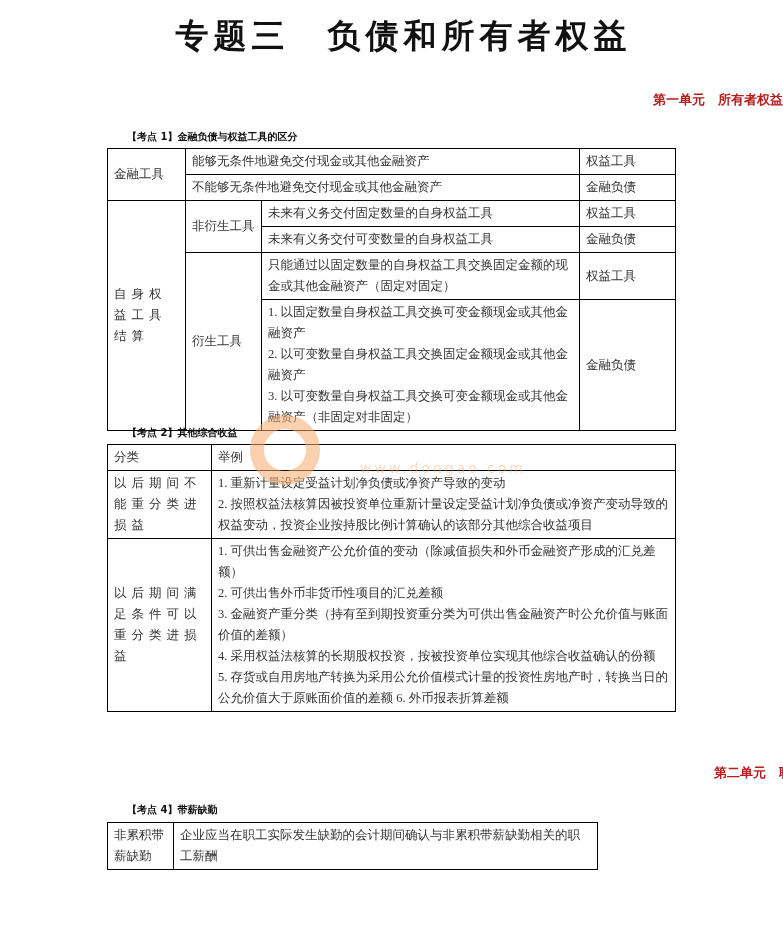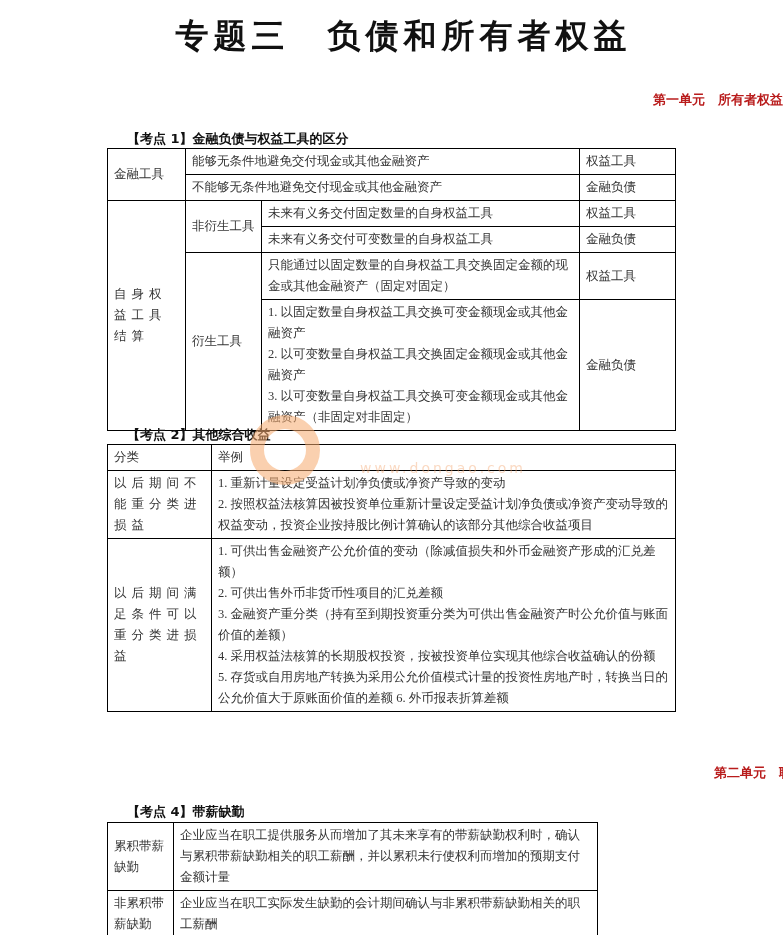--- a/index.html
+++ b/index.html
@@ -12,21 +12,21 @@
     position: absolute; left: 12px; width: 783px; top: 14px;
     text-align: center; font-size: 33px; font-weight: bold; letter-spacing: 5px;
     font-family: "DejaVu Serif", serif; color: #111;
   }
   .unit-title {
     position: absolute; left: 0; width: 783px; text-align: right;
     font-family: "DejaVu Sans", sans-serif; font-weight: bold; font-size: 13px; color: #b91c1c;
   }
   .point-title {
     position: absolute; left: 127px;
-    font-family: "DejaVu Sans", sans-serif; font-weight: bold; font-size: 13px; color: #111;
+    font-family: "DejaVu Sans", sans-serif; font-weight: bold; font-size: 10px; color: #111;
   }
   table {
     position: absolute; border-collapse: collapse; font-size: 12.5px; color: #333;
     table-layout: fixed;
   }
   td { border: 1px solid #000000; padding: 2px 6px; line-height: 21px; vertical-align: middle; font-family: Liberation Serif, serif; }
   td.c { text-align: left; }
   td.spaced { letter-spacing: 5px; }
   .line { display: block; }
   .watermark {
@@ -137,22 +137,18 @@
 <div class="unit-title" style="top:764px;padding-left:48px;">第二单元　职工薪酬</div>
 
 <div class="point-title" style="top:803px;">【考点 4】带薪缺勤</div>
 
 <table style="left:107px; top:822px; width:490px;">
   <colgroup>
       <col style="width:66px">
       <col style="width:424px">
     </colgroup>
   <tbody>
-      <tr>
-    <td>累积带薪缺勤</td>
-    <td>企业应当在职工提供服务从而增加了其未来享有的带薪缺勤权利时，确认与累积带薪缺勤相关的职工薪酬，并以累积未行使权利而增加的预期支付金额计量</td>
-  </tr>
   <tr>
     <td>非累积带薪缺勤</td>
     <td>企业应当在职工实际发生缺勤的会计期间确认与非累积带薪缺勤相关的职工薪酬</td>
   </tr>
 </tbody>
   </table>
 
 </body></html>

